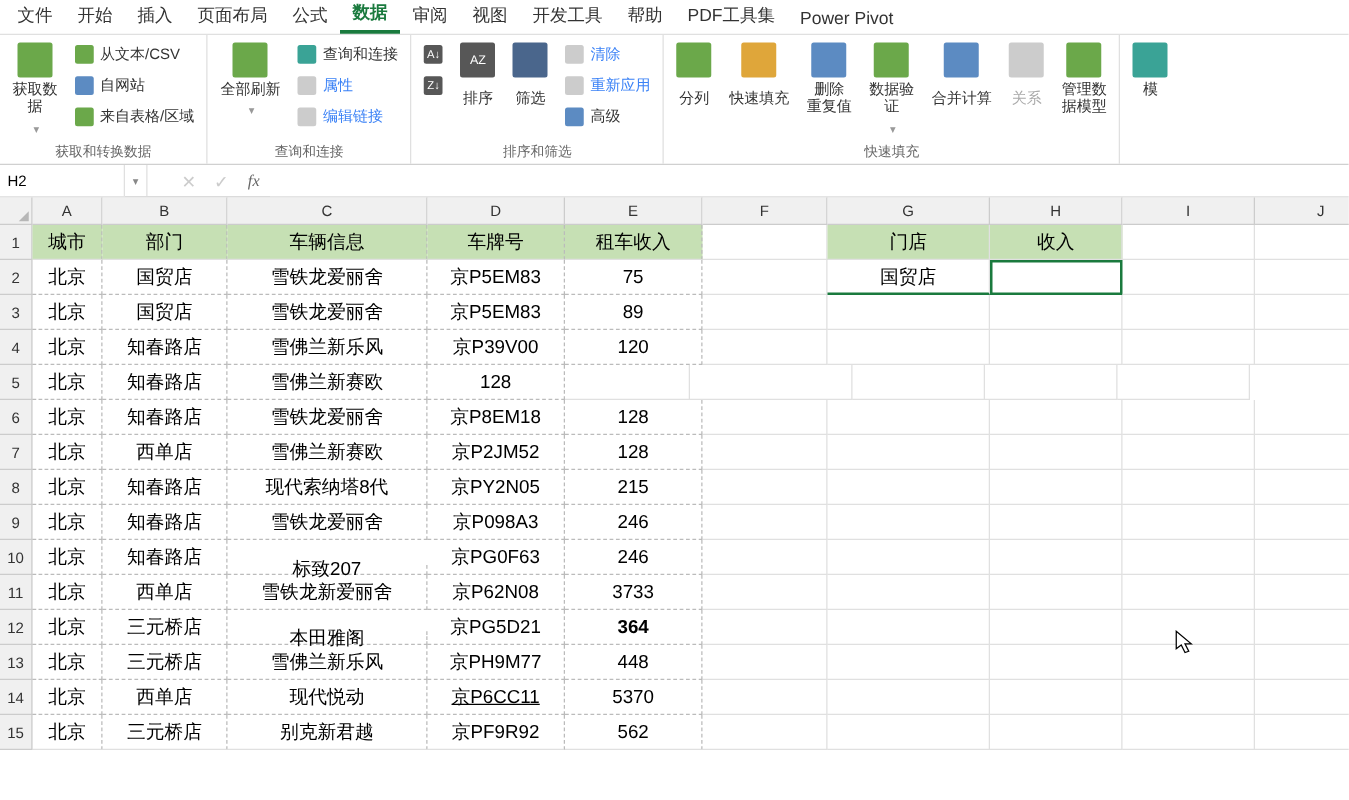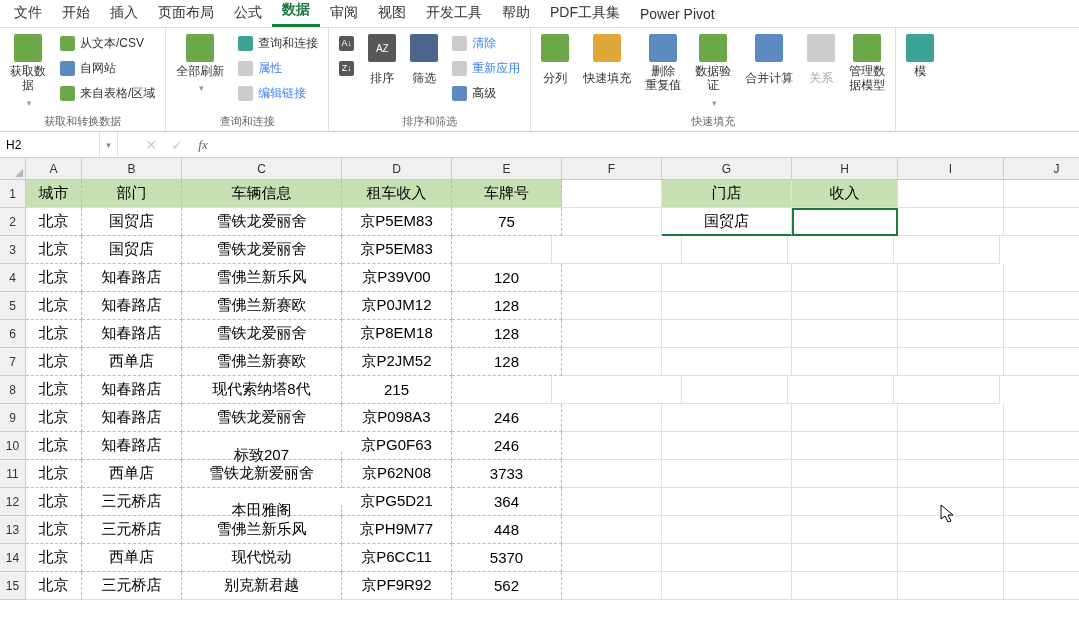--- a/index.html
+++ b/index.html
@@ -261,22 +261,22 @@
         <div class="colhdr" style="width: 130px;">G</div>
         <div class="colhdr" style="width: 106px;">H</div>
         <div class="colhdr" style="width: 106px;">I</div>
         <div class="colhdr" style="width: 106px;">J</div>
       </div>
     <div id="gridbody">
         <div class="datarow">
           <div class="cell green-head dot-right" style="width: 56px;">城市</div>
           <div class="cell green-head dot-right" style="width: 100px;">部门</div>
           <div class="cell green-head dot-right" style="width: 160px;">车辆信息</div>
+          <div class="cell green-head dot-right" style="width: 110px;">车牌号</div>
           <div class="cell green-head dot-right" style="width: 110px;">租车收入</div>
-          <div class="cell green-head dot-right" style="width: 110px;">车牌号</div>
           <div class="cell " style="width: 100px;"></div>
           <div class="cell green-head" style="width: 130px;">门店</div>
           <div class="cell green-head" style="width: 106px;">收入</div>
           <div class="cell " style="width: 106px;"></div>
           <div class="cell " style="width: 106px;"></div>
         </div>
         <div class="datarow">
           <div class="cell center dot-right dot-bottom" style="width: 56px;">北京</div>
           <div class="cell center dot-right dot-bottom" style="width: 100px;">国贸店</div>
           <div class="cell center dot-right dot-bottom" style="width: 160px;">雪铁龙爱丽舍</div>
@@ -286,20 +286,21 @@
           <div class="cell center db-b" style="width: 130px;">国贸店</div>
           <div class="cell db-t db-b db-l db-r" style="width: 106px;"></div>
           <div class="cell " style="width: 106px;"></div>
           <div class="cell " style="width: 106px;"></div>
         </div>
         <div class="datarow">
           <div class="cell center dot-right dot-bottom" style="width: 56px;">北京</div>
           <div class="cell center dot-right dot-bottom" style="width: 100px;">国贸店</div>
           <div class="cell center dot-right dot-bottom" style="width: 160px;">雪铁龙爱丽舍</div>
           <div class="cell center dot-right dot-bottom" style="width: 110px;">京P5EM83</div>
+          <div class="cell center dot-right dot-bottom" style="width: 110px;">89</div>
           <div class="cell " style="width: 100px;"></div>
           <div class="cell " style="width: 130px;"></div>
           <div class="cell " style="width: 106px;"></div>
           <div class="cell " style="width: 106px;"></div>
           <div class="cell " style="width: 106px;"></div>
         </div>
         <div class="datarow">
           <div class="cell center dot-right dot-bottom" style="width: 56px;">北京</div>
           <div class="cell center dot-right dot-bottom" style="width: 100px;">知春路店</div>
           <div class="cell center dot-right dot-bottom" style="width: 160px;">雪佛兰新乐风</div>
@@ -308,21 +309,20 @@
           <div class="cell " style="width: 100px;"></div>
           <div class="cell " style="width: 130px;"></div>
           <div class="cell " style="width: 106px;"></div>
           <div class="cell " style="width: 106px;"></div>
           <div class="cell " style="width: 106px;"></div>
         </div>
         <div class="datarow">
           <div class="cell center dot-right dot-bottom" style="width: 56px;">北京</div>
           <div class="cell center dot-right dot-bottom" style="width: 100px;">知春路店</div>
           <div class="cell center dot-right dot-bottom" style="width: 160px;">雪佛兰新赛欧</div>
-          <div class="cell center dot-right dot-bottom" style="width: 110px;">京P0JM12</div>
           <div class="cell center dot-right dot-bottom" style="width: 110px;">128</div>
           <div class="cell " style="width: 100px;"></div>
           <div class="cell " style="width: 130px;"></div>
           <div class="cell " style="width: 106px;"></div>
           <div class="cell " style="width: 106px;"></div>
           <div class="cell " style="width: 106px;"></div>
         </div>
         <div class="datarow">
           <div class="cell center dot-right dot-bottom" style="width: 56px;">北京</div>
           <div class="cell center dot-right dot-bottom" style="width: 100px;">知春路店</div>
@@ -344,20 +344,21 @@
           <div class="cell " style="width: 100px;"></div>
           <div class="cell " style="width: 130px;"></div>
           <div class="cell " style="width: 106px;"></div>
           <div class="cell " style="width: 106px;"></div>
           <div class="cell " style="width: 106px;"></div>
         </div>
         <div class="datarow">
           <div class="cell center dot-right dot-bottom" style="width: 56px;">北京</div>
           <div class="cell center dot-right dot-bottom" style="width: 100px;">知春路店</div>
           <div class="cell center dot-right dot-bottom" style="width: 160px;">现代索纳塔8代</div>
+          <div class="cell center dot-right dot-bottom" style="width: 110px;">京PY2N05</div>
           <div class="cell center dot-right dot-bottom" style="width: 110px;">215</div>
           <div class="cell " style="width: 100px;"></div>
           <div class="cell " style="width: 130px;"></div>
           <div class="cell " style="width: 106px;"></div>
           <div class="cell " style="width: 106px;"></div>
           <div class="cell " style="width: 106px;"></div>
         </div>
         <div class="datarow">
           <div class="cell center dot-right dot-bottom" style="width: 56px;">北京</div>
           <div class="cell center dot-right dot-bottom" style="width: 100px;">知春路店</div>
@@ -392,21 +393,21 @@
           <div class="cell " style="width: 130px;"></div>
           <div class="cell " style="width: 106px;"></div>
           <div class="cell " style="width: 106px;"></div>
           <div class="cell " style="width: 106px;"></div>
         </div>
         <div class="datarow">
           <div class="cell center dot-right dot-bottom" style="width: 56px;">北京</div>
           <div class="cell center dot-right dot-bottom" style="width: 100px;">三元桥店</div>
           <div class="cell center dot-right dot-bottom" style="width: 160px; margin-top: 17px;">本田雅阁</div>
           <div class="cell center dot-right dot-bottom" style="width: 110px;">京PG5D21</div>
-          <div class="cell center dot-right dot-bottom" style="width: 110px;">364</div>
+          <div class="cell center dot-right dot-bottom" style="width: 110px; font-weight: bold;">364</div>
           <div class="cell " style="width: 100px;"></div>
           <div class="cell " style="width: 130px;"></div>
           <div class="cell " style="width: 106px;"></div>
           <div class="cell " style="width: 106px;"></div>
           <div class="cell " style="width: 106px;"></div>
         </div>
         <div class="datarow">
           <div class="cell center dot-right dot-bottom" style="width: 56px;">北京</div>
           <div class="cell center dot-right dot-bottom" style="width: 100px;">三元桥店</div>
           <div class="cell center dot-right dot-bottom" style="width: 160px;">雪佛兰新乐风</div>
@@ -415,21 +416,21 @@
           <div class="cell " style="width: 100px;"></div>
           <div class="cell " style="width: 130px;"></div>
           <div class="cell " style="width: 106px;"></div>
           <div class="cell " style="width: 106px;"></div>
           <div class="cell " style="width: 106px;"></div>
         </div>
         <div class="datarow">
           <div class="cell center dot-right dot-bottom" style="width: 56px;">北京</div>
           <div class="cell center dot-right dot-bottom" style="width: 100px;">西单店</div>
           <div class="cell center dot-right dot-bottom" style="width: 160px;">现代悦动</div>
-          <div class="cell center dot-right dot-bottom" style="width: 110px;">京P6CC11</div>
+          <div class="cell center dot-right dot-bottom" style="width: 110px; text-decoration: underline;">京P6CC11</div>
           <div class="cell center dot-right dot-bottom" style="width: 110px;">5370</div>
           <div class="cell " style="width: 100px;"></div>
           <div class="cell " style="width: 130px;"></div>
           <div class="cell " style="width: 106px;"></div>
           <div class="cell " style="width: 106px;"></div>
           <div class="cell " style="width: 106px;"></div>
         </div>
         <div class="datarow">
           <div class="cell center dot-right" style="width: 56px;">北京</div>
           <div class="cell center dot-right" style="width: 100px;">三元桥店</div>

